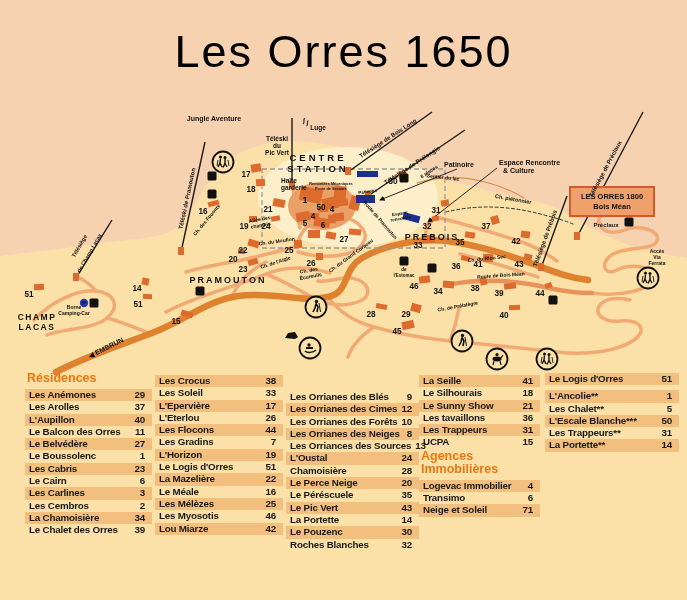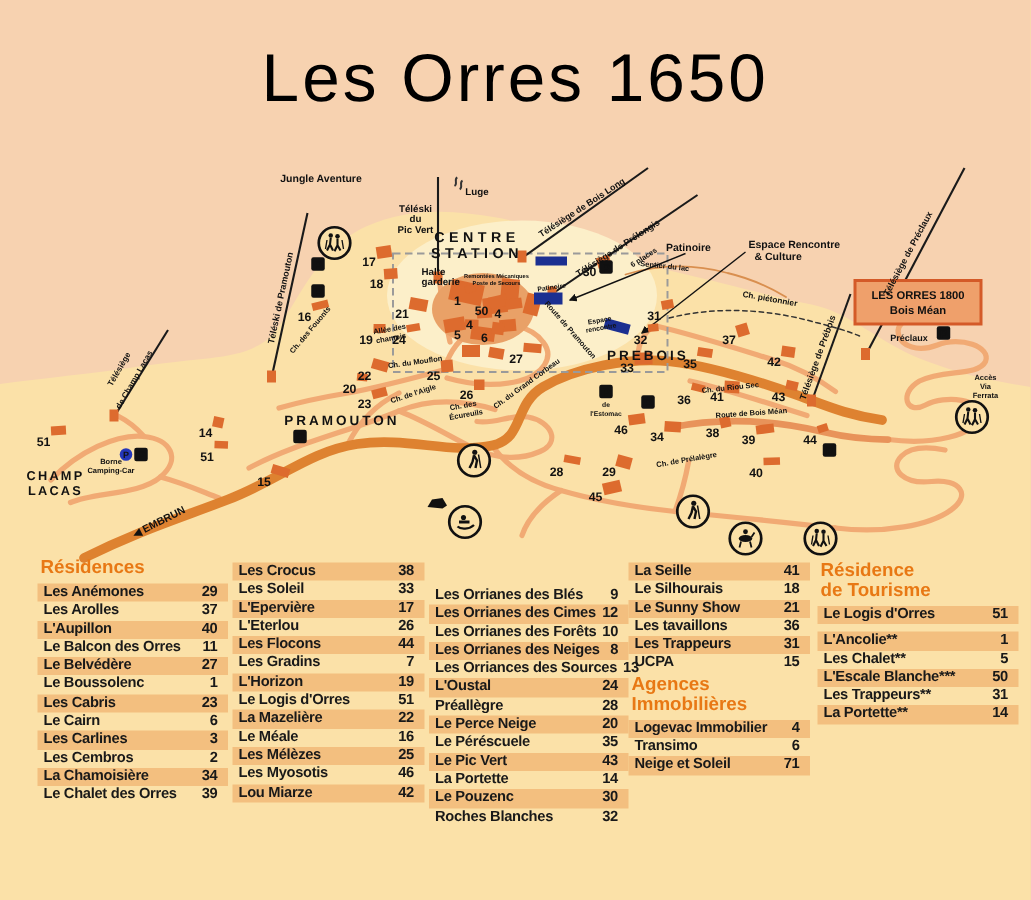--- a/index.html
+++ b/index.html
@@ -479,21 +479,21 @@
         </div>
         <div class="dir-row">
           <span class="row-name">Les Orriances des Sources</span>
           <span class="row-num">13</span>
         </div>
         <div class="dir-row shaded">
           <span class="row-name">L'Oustal</span>
           <span class="row-num">24</span>
         </div>
         <div class="dir-row">
-          <span class="row-name">Préallègre</span>
+          <span class="row-name">Chamoisière</span>
           <span class="row-num">28</span>
         </div>
         <div class="dir-row shaded">
           <span class="row-name">Le Perce Neige</span>
           <span class="row-num">20</span>
         </div>
         <div class="dir-row">
           <span class="row-name">Le Péréscuele</span>
           <span class="row-num">35</span>
         </div>
@@ -556,24 +556,20 @@
           <span class="row-num">6</span>
         </div>
         <div class="dir-row shaded">
           <span class="row-name">Neige et Soleil</span>
           <span class="row-num">71</span>
         </div>
       </div>
     </div>
     <div class="dir-col" style="left: 545px; top: 373px; width: 134px;">
       <div class="dir-section" style="margin-top: 0px;">
-        <div class="dir-heading">
-          <div>Résidence</div>
-          <div>de Tourisme</div>
-        </div>
         <div class="dir-row shaded">
           <span class="row-name">Le Logis d'Orres</span>
           <span class="row-num">51</span>
         </div>
       </div>
       <div class="dir-section" style="margin-top: 5px;">
         <div class="dir-row shaded">
           <span class="row-name">L'Ancolie**</span>
           <span class="row-num">1</span>
         </div>

